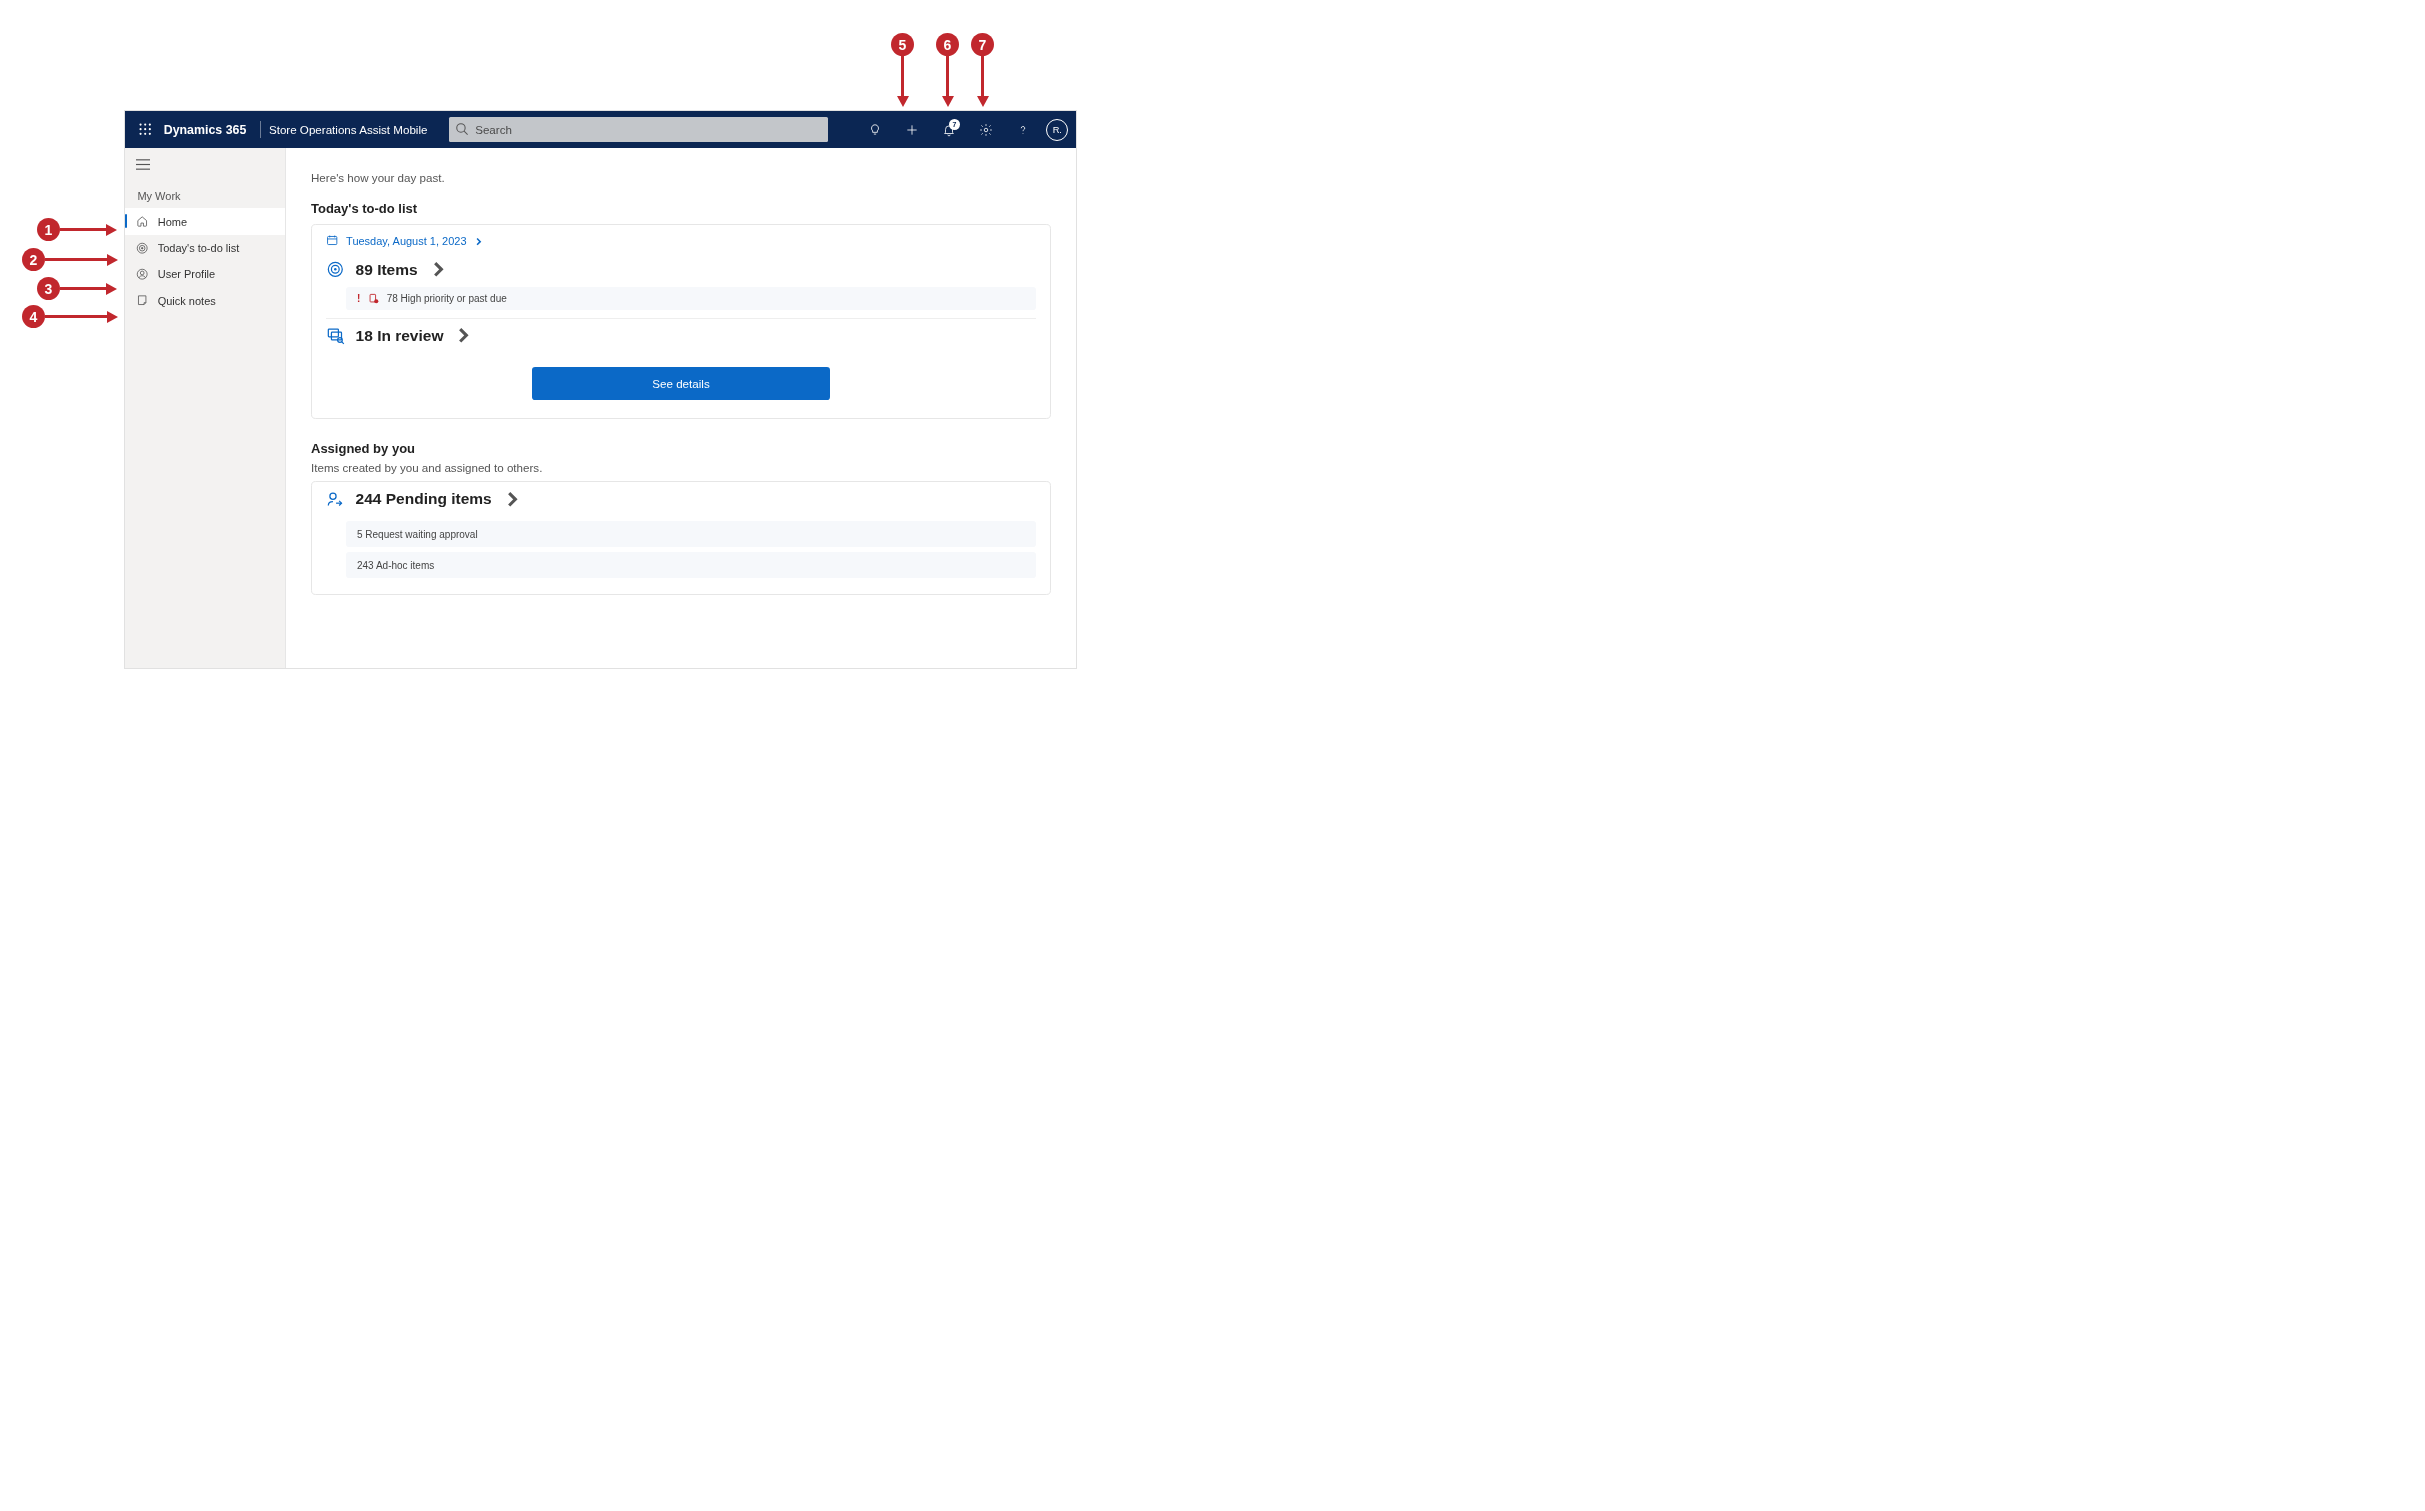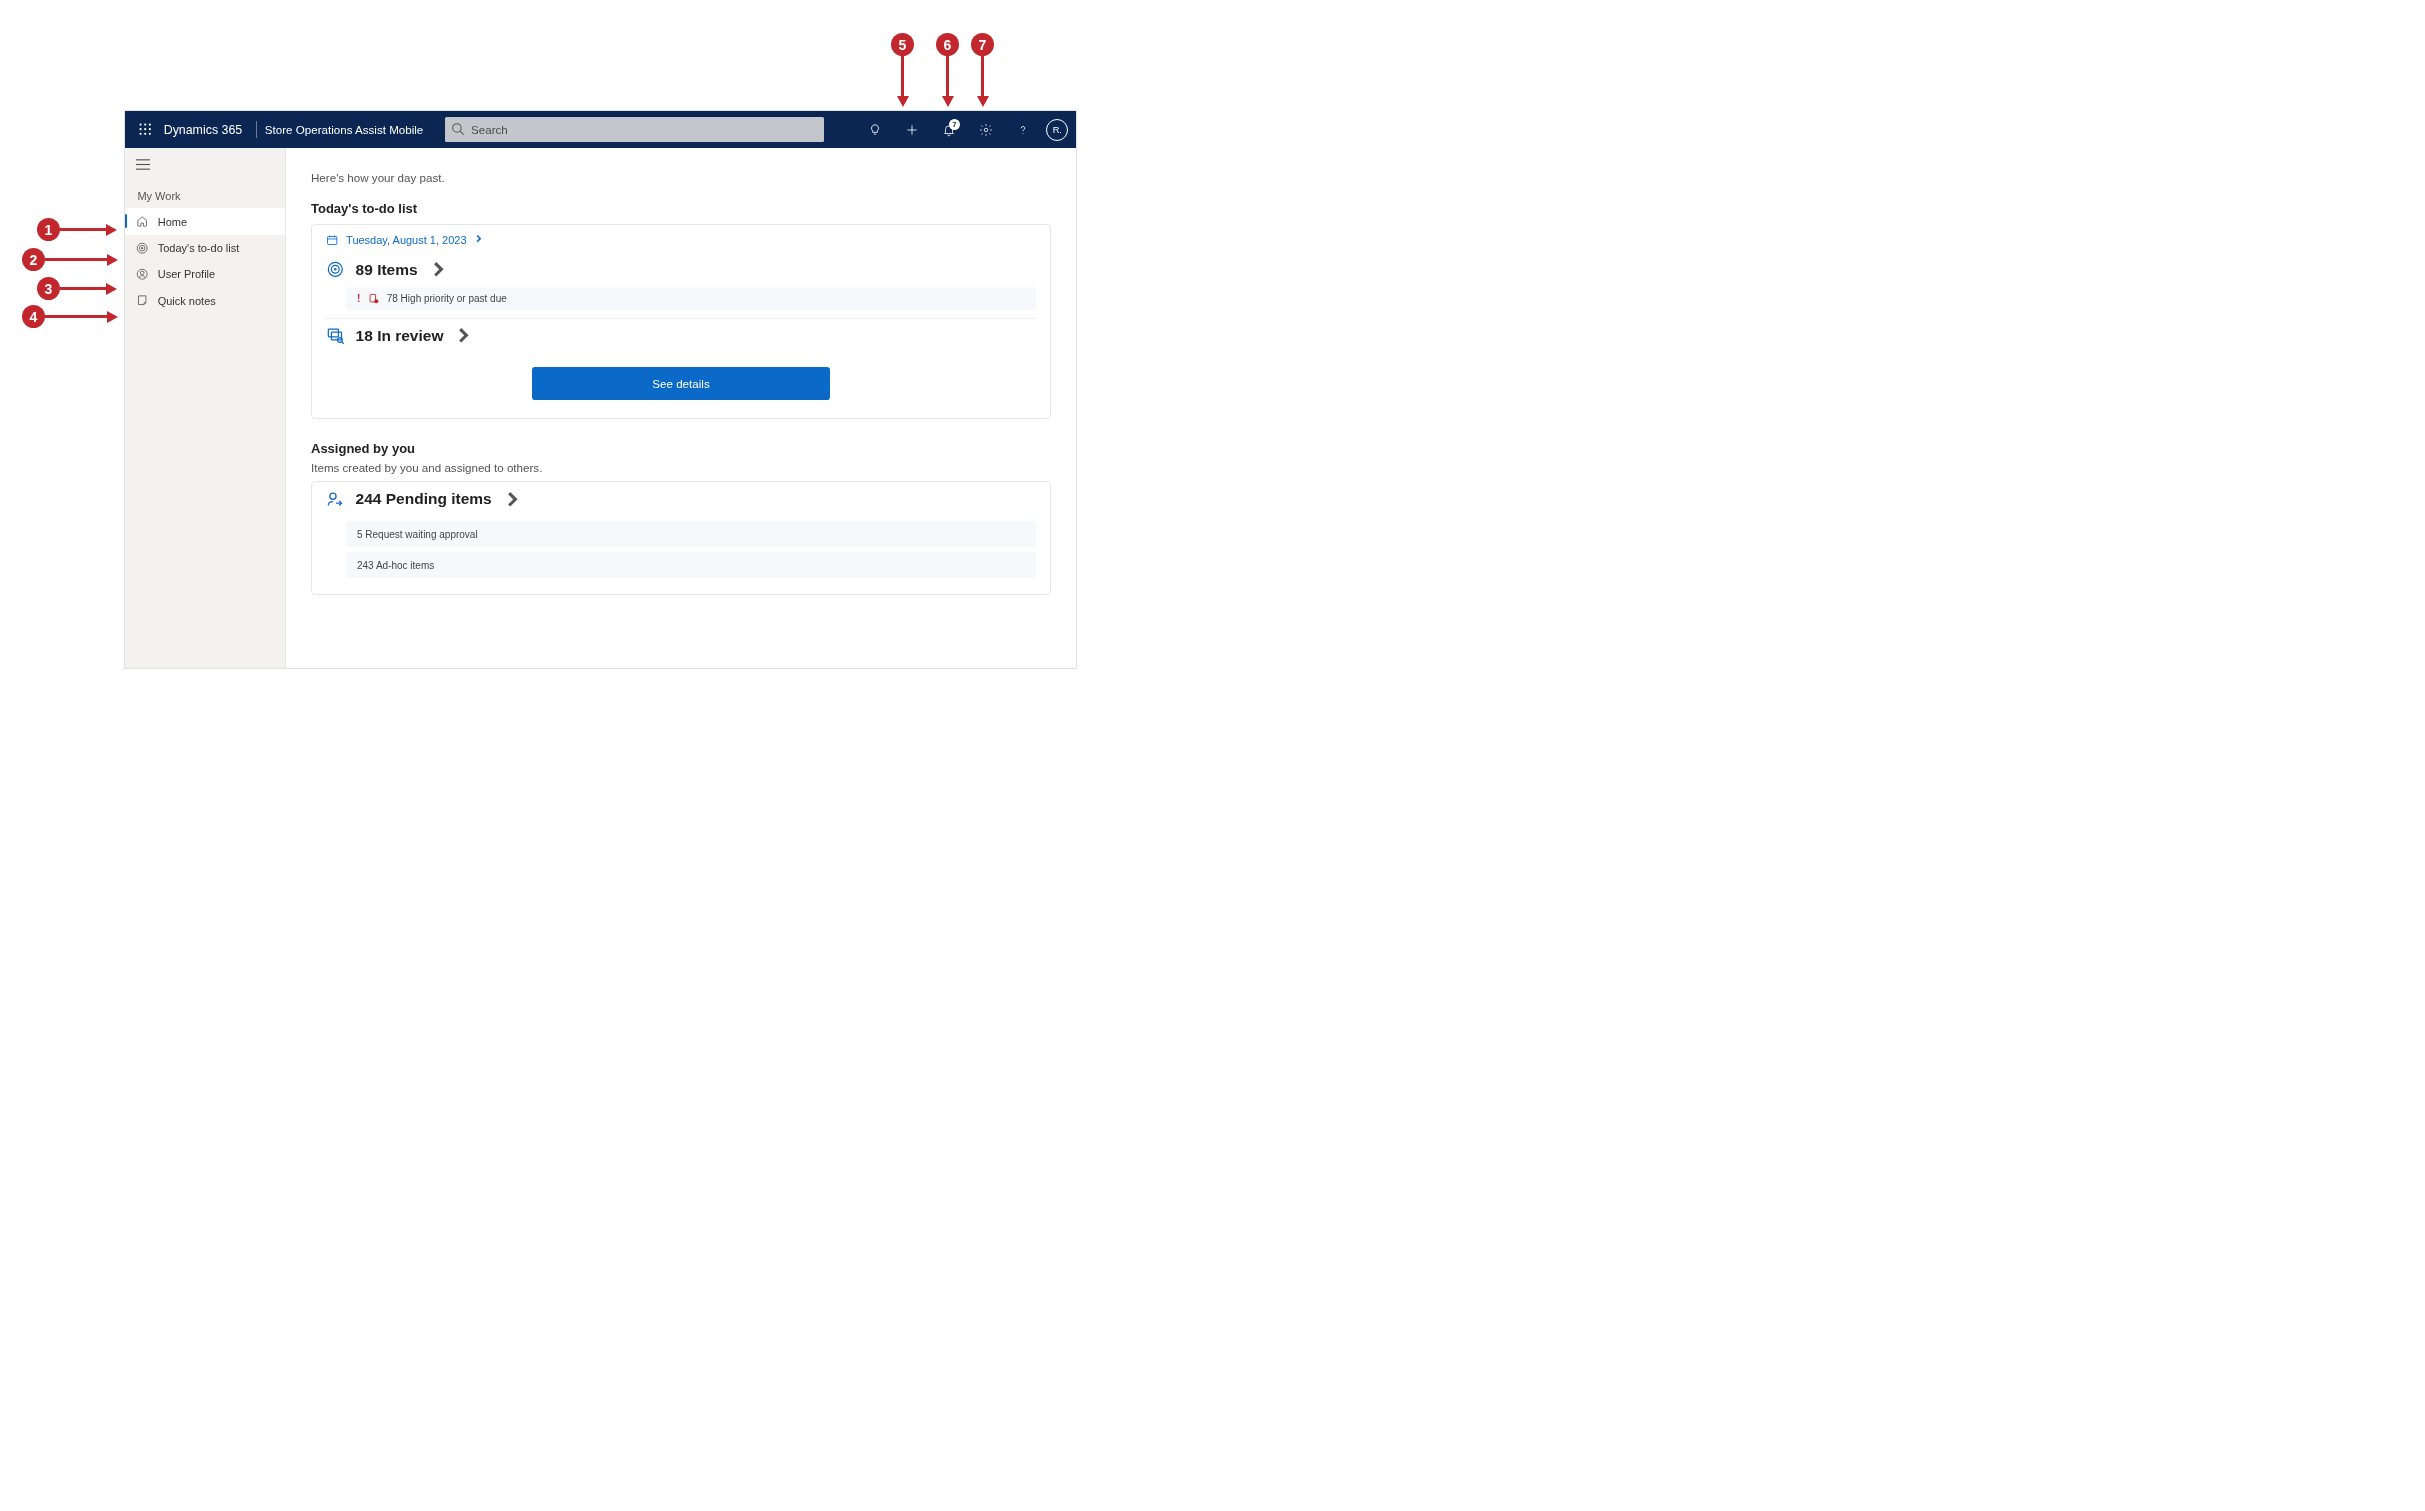--- a/index.html
+++ b/index.html
@@ -18,21 +18,21 @@
   .callout.vert .shaft { width:3.1px; background:#c1272d; }
   .callout.vert .head { width:0; height:0; border-left:6.2px solid transparent; border-right:6.2px solid transparent; border-top:11px solid #c1272d; }
 
   
   .app-frame { position:absolute; left:124px; top:110px; width:953px; border:0.8px solid #e1e1e1; background:#fff; }
 
   
   .topbar { height:37px; background:#0b2653; color:#fff; display:flex; align-items:center; padding:0 7.7px 0 4.6px; gap:0; }
   .waffle { width:31px; display:flex; justify-content:center; align-items:center; cursor:pointer; }
   .waffle svg{ width:12.4px; height:12.4px; }
-  .brand { font-weight:400; font-size:12.4px; padding:0 11px 0 3.1px; white-space:nowrap; }
+  .brand { font-weight:700; font-size:12.4px; padding:0 11px 0 3.1px; white-space:nowrap; }
   .divider { width:0.8px; height:17px; background:rgba(255,255,255,.4); margin:0 7.7px 0 3.1px; }
   .app-name { font-size:11.6px; white-space:nowrap; padding-right:14px; }
   .search-wrap { flex:0 0 379px; margin-left:7.7px; position:relative; }
   .search-wrap input { width:100%; height:25px; border:none; border-radius:1.5px; background:#c3c6ca; padding:0 7.7px 0 26px; font-size:11.6px; color:#333; }
   .search-wrap input::placeholder{ color:#4a4a4a; }
   .search-wrap .sicon{ position:absolute; left:6.2px; top:5.4px; color:#555; }
   .tb-spacer{ flex:1; }
   .tb-btn{ width:37px; height:37px; display:flex; align-items:center; justify-content:center; cursor:pointer; position:relative; }
   .tb-btn svg{ width:14px; height:14px; stroke:#fff; fill:none; stroke-width:1.4; }
   .badge{ position:absolute; top:7.7px; right:7.7px; min-width:11px; height:11px; border-radius:5.4px; background:#fff; color:#0b2653; font-size:7px; font-weight:700; display:flex; align-items:center; justify-content:center; padding:0 2.3px; }
@@ -50,21 +50,21 @@
   .nav-item.active{ background:#fff; position:relative; }
   .nav-item.active::before{ content:""; position:absolute; left:0; top:6.2px; bottom:6.2px; width:2.3px; background:#0b69c7; border-radius:1.5px;}
 
   .main{ flex:1; padding:18.6px 25px 23px; overflow:auto;}
   .hello{ font-size:22px; font-weight:700; color:#222;}
   .sub{ font-size:11.6px; color:#555; margin-top:4.6px;}
   .sect-title{ font-size:13px; font-weight:700; margin-top:17px; color:#222;}
   .sect-sub{ font-size:11.6px; color:#555; margin-top:4.6px;}
 
   .card{ border:0.8px solid #e6e6e6; border-radius:4.6px; margin-top:7.7px; background:#fff; padding:0; }
-  .card-header{ padding:9.3px 14px 6.2px; display:flex; align-items:flex-start; gap:7.7px; color:#0b69c7; font-size:11px;}
+  .card-header{ padding:9.3px 14px 6.2px; display:flex; align-items:flex-end; gap:7.7px; color:#0b69c7; font-size:11px;}
   .card-header .cal{ width:12.4px; height:12.4px;}
   .chev{ width:9.3px; height:9.3px; stroke:#555; fill:none; stroke-width:2;}
   .chev.blue{ stroke:#0b69c7;}
 
   .row-link{ display:flex; align-items:center; gap:11px; padding:7.7px 14px; font-size:15.5px; font-weight:600; color:#222; cursor:pointer;}
   .row-link .ricon{ width:18.6px; height:18.6px; display:flex; align-items:center; justify-content:center;}
   .row-link svg{ width:18.6px; height:18.6px;}
   .notice{ margin:0 14px 7.7px 34px; background:#f6f8fb; border-radius:3.1px; padding:6.2px 11px; display:flex; align-items:center; gap:7.7px; font-size:10px; color:#444;}
   .notice .警{ color:#c1272d; font-weight:900;}
   .notice .task{ width:11px; height:11px;}

